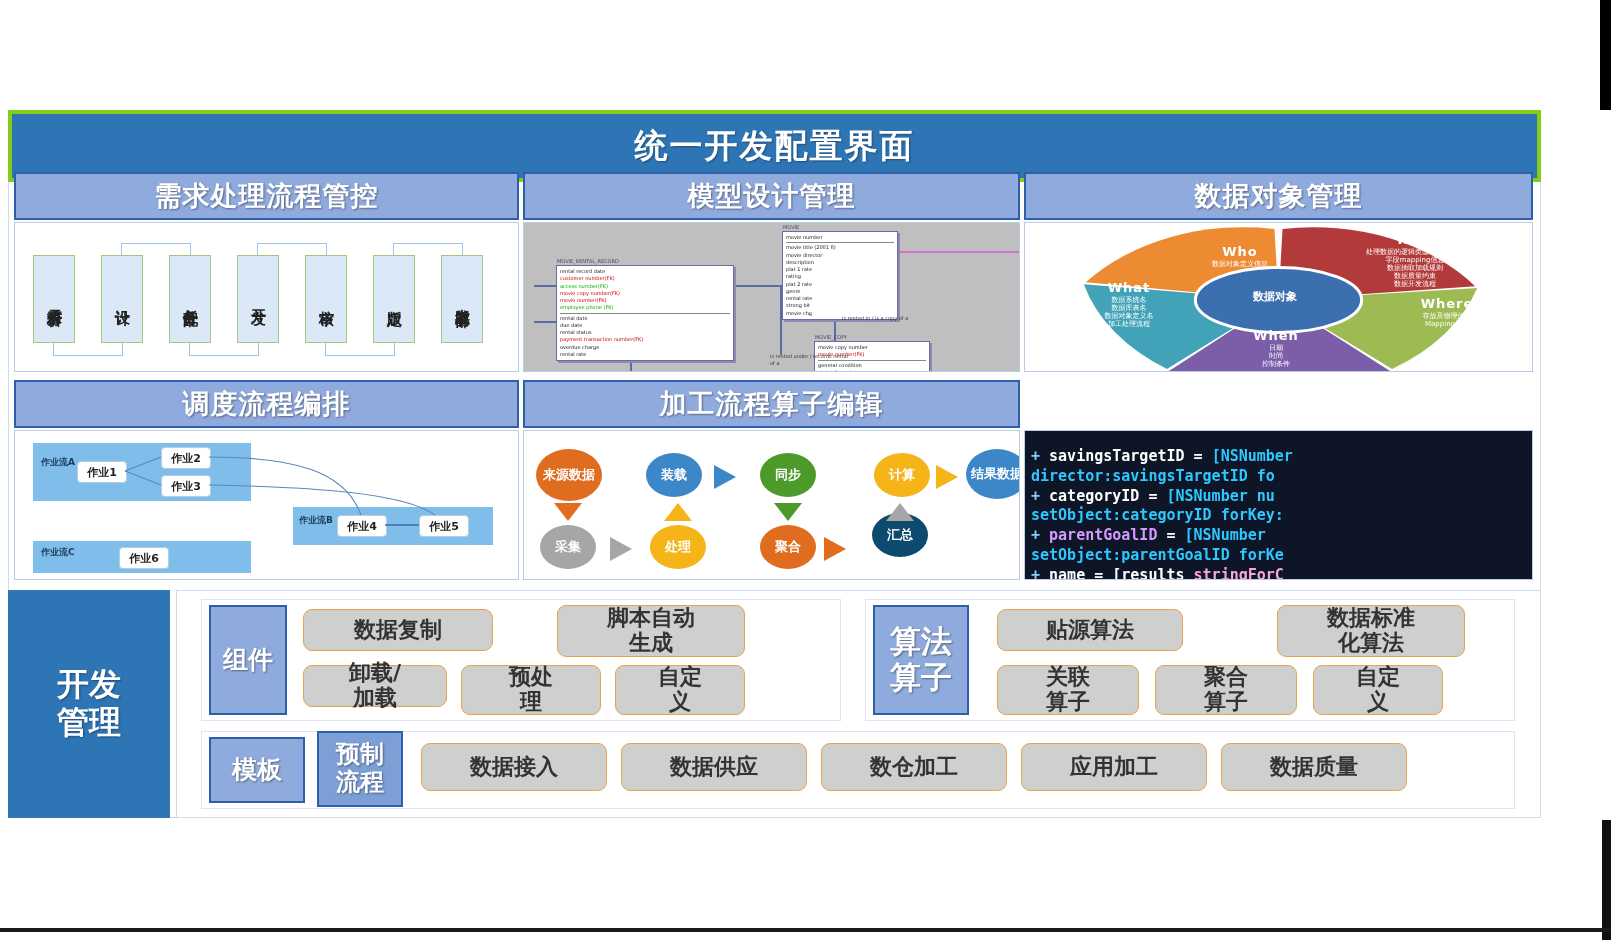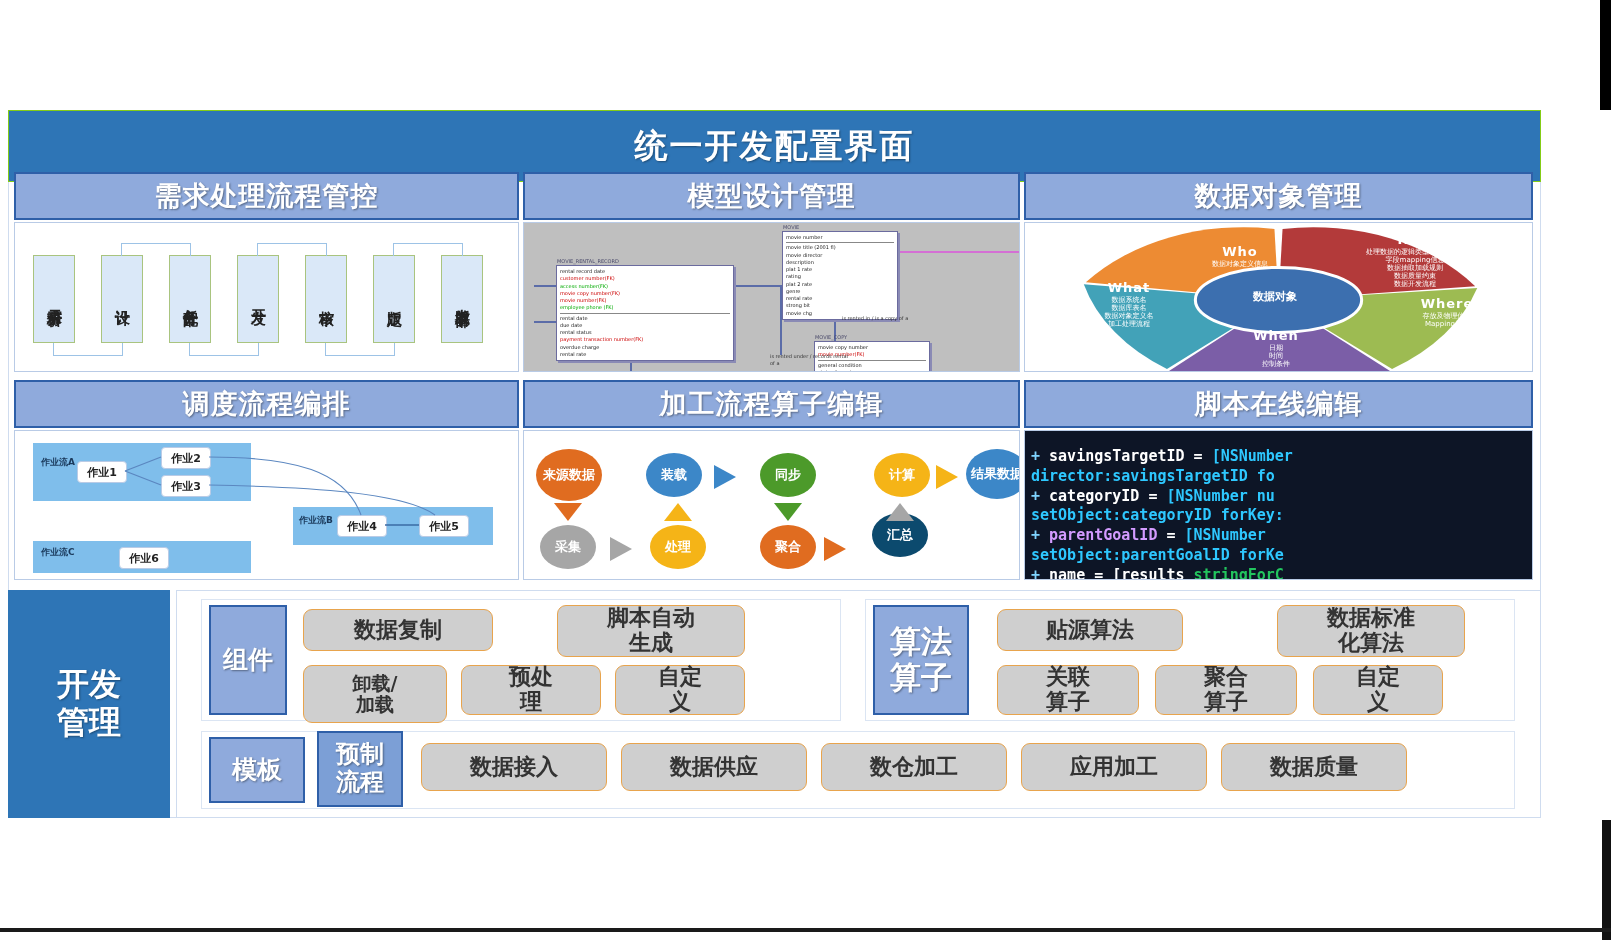--- a/index.html
+++ b/index.html
@@ -8,21 +8,21 @@
 
   .edge-strip{position:absolute;right:0;top:0;width:11px;height:110px;background:#000;}
   .edge-strip2{position:absolute;right:0;top:928px;width:1611px;height:4px;background:#1a1a1a;}
   .edge-right{position:absolute;right:0;top:820px;width:9px;height:120px;background:#111;}
 
   
   .frame{position:absolute;left:8px;top:110px;width:1533px;height:708px;
          background:#fff;border:1px solid #cfdcef;box-sizing:border-box;}
 
   .title-bar{position:absolute;left:8px;top:110px;width:1533px;height:72px;
-     background:#2E75B6;border:1px solid #84cc16;box-sizing:border-box;
+     background:#2E75B6;border:4px solid #84cc16;box-sizing:border-box;
      display:flex;align-items:center;justify-content:center;}
   .title-bar span{color:#fff;font-size:33px;font-weight:bold;letter-spacing:2px;
      text-shadow:1px 1px 2px rgba(0,0,0,.35);}
 
   
   .grid{position:absolute;left:14px;top:172px;width:1519px;height:412px;}
   .col{position:absolute;top:0;height:412px;}
   .c0{left:0;width:505px;}
   .c1{left:509px;width:497px;}
   .c2{left:1010px;width:509px;}
@@ -72,21 +72,21 @@
   
   .op{position:absolute;border-radius:50%;display:flex;flex-direction:column;
      align-items:center;justify-content:center;color:#fff;font-size:13px;font-weight:bold;line-height:1.05;}
   .tri{position:absolute;width:0;height:0;}
 
   
   .code{position:absolute;inset:0;background:#0d1526;overflow:hidden;
      font-family:"DejaVu Sans Mono","Liberation Mono",monospace;
      font-size:15px;font-weight:bold;line-height:1.32;padding:16px 0 0 6px;white-space:nowrap;}
   .cplus{color:#7fd4ff;} .cw{color:#ffffff;} .cc{color:#2ec8ff;}
-  .cg{color:#22c55e;margin-top:31px;} .cr{color:#ff4d4d;} .cp{color:#d39bff;}
+  .cg{color:#f9a8d4;margin-top:31px;} .cr{color:#ff4d4d;} .cp{color:#d39bff;}
 
   
   .devrow{position:absolute;left:8px;top:590px;width:1533px;height:228px;}
   .devleft{position:absolute;left:0;top:0;width:162px;height:228px;background:#2E75B6;
      display:flex;align-items:center;justify-content:center;}
   .devleft span{color:#fff;font-size:32px;font-weight:bold;line-height:1.18;text-align:center;
      text-shadow:1px 1px 2px rgba(0,0,0,.35);}
   .devbody{position:absolute;left:168px;top:0;width:1365px;height:228px;
      background:#fff;border:1px solid #cfdcef;box-sizing:border-box;}
 
@@ -297,23 +297,20 @@
       <div class="wlabel" style="left:34px;top:58px;width:140px">
         <div class="wtitle">What</div>
         <div class="wsub">数据系统名</div>
         <div class="wsub">数据库表名</div>
         <div class="wsub">数据对象定义名</div>
         <div class="wsub">加工处理流程</div>
       </div>
       <div class="wlabel" style="left:190px;top:68px;width:120px;font-size:11px;font-weight:bold">数据对象</div>
     </div>
 
-    <div class="sub-head r2head">
-      <span>脚本在线编辑</span>
-    </div>
     <div class="body-box r2body">
       <div class="code">
         <div><span class="cplus">+</span> <span class="cw">savingsTargetID</span> <span class="cw">=</span> <span class="cc">[NSNumber</span></div>
         <div><span class="cc">director:savingsTargetID fo</span></div>
         <div><span class="cplus">+</span> <span class="cw">categoryID</span> <span class="cw">=</span> <span class="cc">[NSNumber nu</span></div>
         <div><span class="cc">setObject:categoryID forKey:</span></div>
         <div><span class="cplus">+</span> <span class="cp">parentGoalID</span> <span class="cw">=</span> <span class="cc">[NSNumber</span></div>
         <div><span class="cc">setObject:parentGoalID forKe</span></div>
         <div><span class="cplus">+</span> <span class="cw">name</span> <span class="cw">=</span> <span class="cw">[results</span> <span class="cg">stringForC</span></div>
         <div><span class="cc">setObject:name forKey:</span><span class="cr">@"nam</span></div>
@@ -326,21 +323,21 @@
 <div class="devrow">
   <div class="devleft">
     <span>开发<br>管理</span>
   </div>
   <div class="devbody">
 
     <div class="devsec" style="left:24px;top:8px;width:640px;height:122px"></div>
     <div class="cat" style="left:32px;top:14px;width:78px;height:110px;font-size:25px">组件</div>
     <div class="chip" style="left:126px;top:18px;width:190px;height:42px;font-size:22px">数据复制</div>
     <div class="chip" style="left:380px;top:14px;width:188px;height:52px;font-size:22px">脚本自动<br>生成</div>
-    <div class="chip" style="left:126px;top:74px;width:144px;height:58px;font-size:19px">卸载/<br>加载</div>
+    <div class="chip" style="left:126px;top:74px;width:144px;height:42px;font-size:22px">卸载/<br>加载</div>
     <div class="chip" style="left:284px;top:74px;width:140px;height:50px;font-size:22px">预处<br>理</div>
     <div class="chip" style="left:438px;top:74px;width:130px;height:50px;font-size:22px">自定<br>义</div>
 
     <div class="devsec" style="left:688px;top:8px;width:650px;height:122px"></div>
     <div class="cat" style="left:696px;top:14px;width:96px;height:110px;font-size:31px">算法<br>算子</div>
     <div class="chip" style="left:1100px;top:14px;width:188px;height:52px;font-size:22px">数据标准<br>化算法</div>
     <div class="chip" style="left:820px;top:18px;width:186px;height:42px;font-size:22px">贴源算法</div>
     <div class="chip" style="left:820px;top:74px;width:142px;height:50px;font-size:22px">关联<br>算子</div>
     <div class="chip" style="left:978px;top:74px;width:142px;height:50px;font-size:22px">聚合<br>算子</div>
     <div class="chip" style="left:1136px;top:74px;width:130px;height:50px;font-size:22px">自定<br>义</div>

